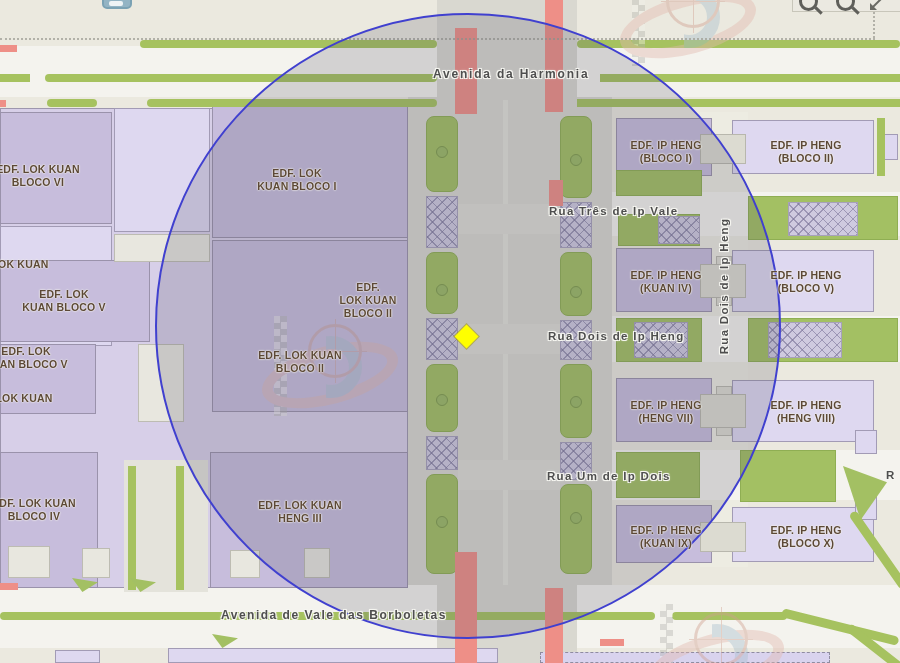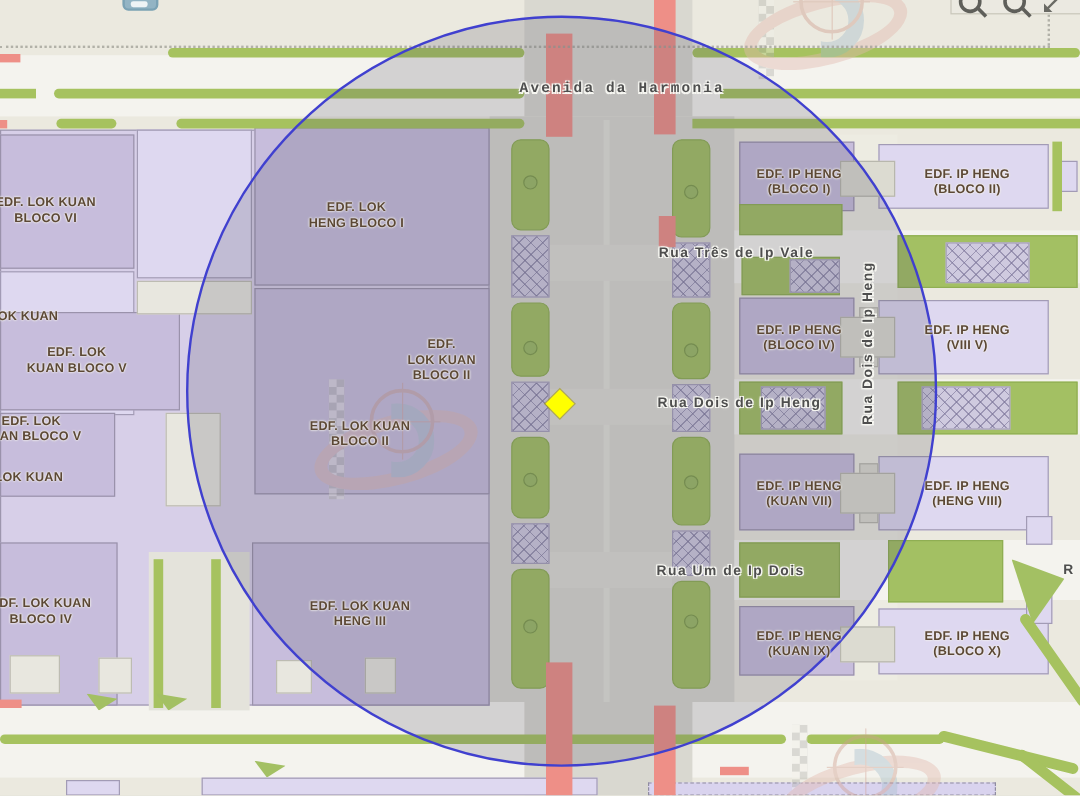--- a/index.html
+++ b/index.html
@@ -23,21 +23,21 @@
   .court{background:#e8e7df;border:1px solid #bdbcb2;box-sizing:border-box;}
   .conn{background:#dcdbd1;border:1px solid #b8b7ad;box-sizing:border-box;}
   .red{background:#ee8f87;}
   .tree{width:12px;height:12px;border-radius:50%;background:#9cb966;border:1px solid #7e9b4c;box-sizing:border-box;}
   .dash-bldg{background:#d9d3ee;border:1px dashed #8f8ca0;box-sizing:border-box;}
   .dots-h{border-top:2px dotted #9f9f96;opacity:.75;}
   .dots-v{border-left:2px dotted #9f9f96;opacity:.75;}
   .lbl-street{position:absolute;color:#4e4e4e;font-weight:bold;font-size:11.5px;letter-spacing:1.3px;
     white-space:nowrap;z-index:40;
     text-shadow:-1px -1px 0 #f6f6f1,1px -1px 0 #f6f6f1,-1px 1px 0 #f6f6f1,1px 1px 0 #f6f6f1,0 0 3px #f6f6f1;}
-  .lbl-ave{font-size:12px;letter-spacing:1.8px;font-family:Liberation Mono, monospace;}
+  .lbl-ave{font-size:12px;letter-spacing:1.8px;}
   .lbl-bldg{position:absolute;color:#5c4836;font-weight:bold;font-size:10.5px;line-height:13px;
     letter-spacing:.2px;text-align:center;z-index:40;
     text-shadow:0 0 2px rgba(246,244,238,.95),0 0 2px rgba(246,244,238,.9),0 0 1px rgba(246,244,238,.9);}
   .lbl-bldg span{display:block;}
   .circle-overlay{position:absolute;border-radius:50%;background:rgba(82,82,100,.20);
     border:2px solid #4040cf;box-sizing:border-box;z-index:30;}
   .diamond{position:absolute;width:17px;height:17px;background:#ffff00;transform:rotate(45deg);
     box-shadow:0 0 0 1px rgba(160,150,0,.55);z-index:50;}
   
   .wm{position:absolute;width:180px;height:110px;opacity:.42;pointer-events:none;z-index:20;}
@@ -216,33 +216,34 @@
 
   <div class="abs dots-h" style="left:0;top:38px;width:875px;height:0;z-index:25;"></div>
   <div class="abs dots-v" style="left:873px;top:0;width:0;height:38px;z-index:25;"></div>
 
   <div class="circle-overlay" style="left:155px;top:13px;width:626px;height:626px;"></div>
 
   <div class="lbl-street lbl-ave" style="left:433px;top:67px;">Avenida da Harmonia</div>
   <div class="lbl-street" style="left:549px;top:205px;">Rua Três de Ip Vale</div>
   <div class="lbl-street" style="left:548px;top:330px;">Rua Dois de Ip Heng</div>
   <div class="lbl-street" style="left:547px;top:470px;">Rua Um de Ip Dois</div>
+  <div class="lbl-street lbl-ave" style="left:221px;top:608px;letter-spacing:1.5px;">Avenida de Vale das Borboletas</div>
   <div class="lbl-street vert-lbl" style="left:614px;top:280px;width:220px;">Rua Dois de Ip Heng</div>
   <div class="lbl-street" style="left:886px;top:469px;">R</div>
 
   <div class="lbl-bldg" style="left:-20px;top:163px;width:116px;">
     <span>EDF. LOK KUAN</span>
     <span>BLOCO VI</span>
   </div>
   <div class="lbl-bldg" style="left:-16px;top:258px;width:72px;">
     <span>LOK KUAN</span>
   </div>
   <div class="lbl-bldg" style="left:240px;top:167px;width:114px;">
     <span>EDF. LOK</span>
-    <span>HENG BLOCO I</span>
+    <span>KUAN BLOCO I</span>
   </div>
   <div class="lbl-bldg" style="left:8px;top:288px;width:112px;">
     <span>EDF. LOK</span>
     <span>KUAN BLOCO V</span>
   </div>
   <div class="lbl-bldg" style="left:320px;top:281px;width:96px;">
     <span>EDF.</span>
     <span>LOK KUAN</span>
     <span>BLOCO II</span>
   </div>
@@ -268,29 +269,29 @@
   <div class="lbl-bldg" style="left:606px;top:139px;width:120px;">
     <span>EDF. IP HENG</span>
     <span>(BLOCO I)</span>
   </div>
   <div class="lbl-bldg" style="left:746px;top:139px;width:120px;">
     <span>EDF. IP HENG</span>
     <span>(BLOCO II)</span>
   </div>
   <div class="lbl-bldg" style="left:606px;top:269px;width:120px;">
     <span>EDF. IP HENG</span>
-    <span>(BLOCO IV)</span>
+    <span>(KUAN IV)</span>
   </div>
   <div class="lbl-bldg" style="left:746px;top:269px;width:120px;">
     <span>EDF. IP HENG</span>
-    <span>(VIII V)</span>
+    <span>(BLOCO V)</span>
   </div>
   <div class="lbl-bldg" style="left:606px;top:399px;width:120px;">
     <span>EDF. IP HENG</span>
-    <span>(KUAN VII)</span>
+    <span>(HENG VII)</span>
   </div>
   <div class="lbl-bldg" style="left:746px;top:399px;width:120px;">
     <span>EDF. IP HENG</span>
     <span>(HENG VIII)</span>
   </div>
   <div class="lbl-bldg" style="left:606px;top:524px;width:120px;">
     <span>EDF. IP HENG</span>
     <span>(KUAN IX)</span>
   </div>
   <div class="lbl-bldg" style="left:746px;top:524px;width:120px;">

